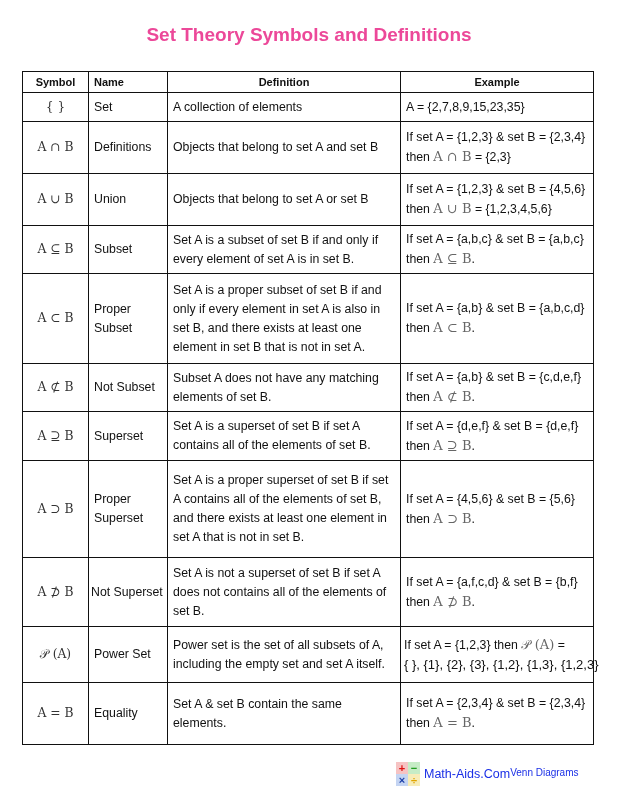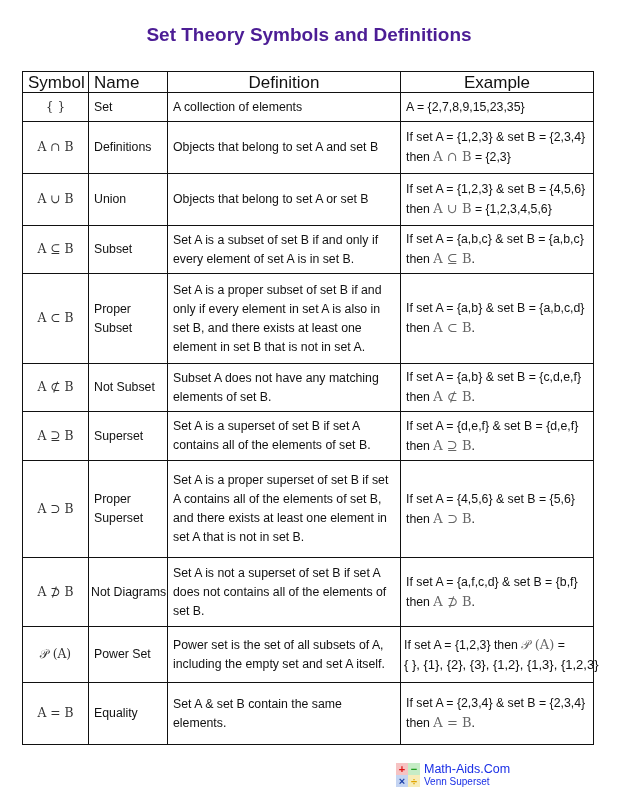--- a/index.html
+++ b/index.html
@@ -1,41 +1,41 @@
 <!DOCTYPE html>
 <html><head>
   <meta charset="utf-8">
   <style>
     html, body { margin: 0; padding: 0; background: #ffffff; }
     body { width: 618px; height: 800px; position: relative; overflow: hidden;
            font-family: "Liberation Sans", sans-serif; color: #111; }
     .title { position: absolute; top: 24px; left: 0; width: 618px; text-align: center;
-             color: #4c1d95; font-weight: bold; font-size: 19px; letter-spacing: 0; }
+             color: #ec4899; font-weight: bold; font-size: 19px; letter-spacing: 0; }
     table.sets { position: absolute; left: 22px; top: 71px; width: 571px;
                  border-collapse: collapse; table-layout: fixed; }
     table.sets td, table.sets th { border: 1.5px solid #111; padding: 0 5px;
                  font-size: 12.3px; line-height: 19px; vertical-align: middle; }
-    table.sets th { font-weight: normal; height: 20px; font-size: 17px; }
+    table.sets th { font-weight: bold; height: 20px; font-size: 11px; }
     th.c-sym, th.c-def, th.c-ex { text-align: center; }
     th.c-name { text-align: left; margin-top: 45px; }
     col.sym { width: 66px; } col.name { width: 79px; } col.def { width: 233px; } col.ex { width: 193px; }
     td.sym { text-align: center; font-family: "DejaVu Serif", "Liberation Serif", serif;
              font-size: 16px; color: #333; padding: 0 2px; white-space: nowrap; }
     td.ex .m { font-family: "DejaVu Serif", "Liberation Serif", serif; color: #666; font-size: 13px; }
     td.ex { padding-left: 5px; }
     .footer { position: absolute; left: 396px; top: 762px; display: flex; align-items: center; }
     .logo { width: 24px; height: 24px; display: grid; grid-template-columns: 12px 12px;
             grid-template-rows: 12px 12px; margin-right: 4px; }
     .logo span { display: flex; align-items: center; justify-content: center;
                  font-weight: bold; font-size: 11px; line-height: 12px; }
     .q1 { background: #f6c3c3; color: #d11; }
     .q2 { background: #c6ecc6; color: #1a9a1a; }
     .q3 { background: #c4d4f2; color: #1b3fa8; }
     .q4 { background: #f7ecb8; color: #e0a400; }
-    .brand { display: flex; flex-direction: column; }
+    .brand { display: flex; flex-direction: row; }
     .brand .site { color: #1a2fe6; font-size: 12.5px; line-height: 14px; }
     .brand .sub { color: #1a2fe6; font-size: 10px; line-height: 12px; }
   </style>
 </head>
 <body>
 
 <div class="title">Set Theory Symbols and Definitions</div>
 
 <table class="sets">
   <colgroup>
@@ -126,21 +126,21 @@
       <td>Proper Superset</td>
       <td>Set A is a proper superset of set B if set A contains all of the elements of set B, and there exists at least one element in set A that is not in set B.</td>
       <td class="ex">
         <div>If set A = {4,5,6}  &amp; set B = {5,6}</div>
         <div><span>then </span><span class="m">A ⊃ B</span><span>.</span></div>
       </td>
     </tr>
 
     <tr style="height:69px">
       <td class="sym">A ⊅ B</td>
-      <td style="white-space:nowrap;padding:0 2px">Not Diagrams</td>
+      <td style="white-space:nowrap;padding:0 2px">Not Superset</td>
       <td>Set A is not a superset of set B if set A does not contains all of the elements of set B.</td>
       <td class="ex">
         <div>If set A = {a,f,c,d}  &amp; set B = {b,f}</div>
         <div><span>then </span><span class="m">A ⊅ B</span><span>.</span></div>
       </td>
     </tr>
 
     <tr style="height:50px">
       <td class="sym">𝒫 (A)</td>
       <td>Power Set</td>
@@ -165,15 +165,15 @@
 
 <div class="footer">
   <div class="logo">
     <span class="q1">+</span>
     <span class="q2">−</span>
     <span class="q3">×</span>
     <span class="q4">÷</span>
   </div>
   <div class="brand">
     <span class="site">Math-Aids.Com</span>
-    <span class="sub">Venn Superset</span>
+    <span class="sub">Venn Diagrams</span>
   </div>
 </div>
 
 </body></html>

